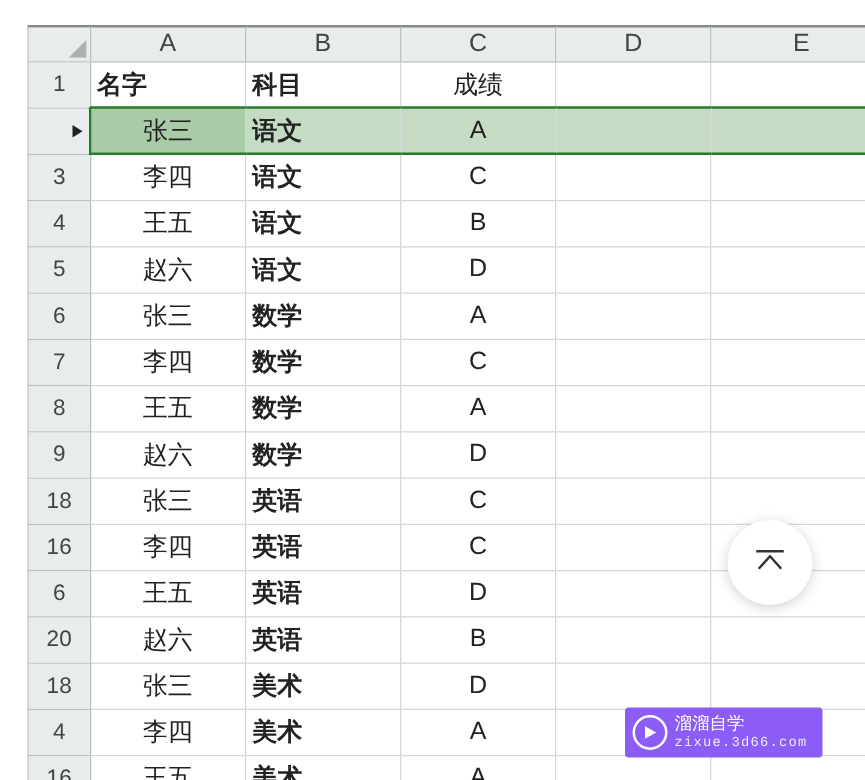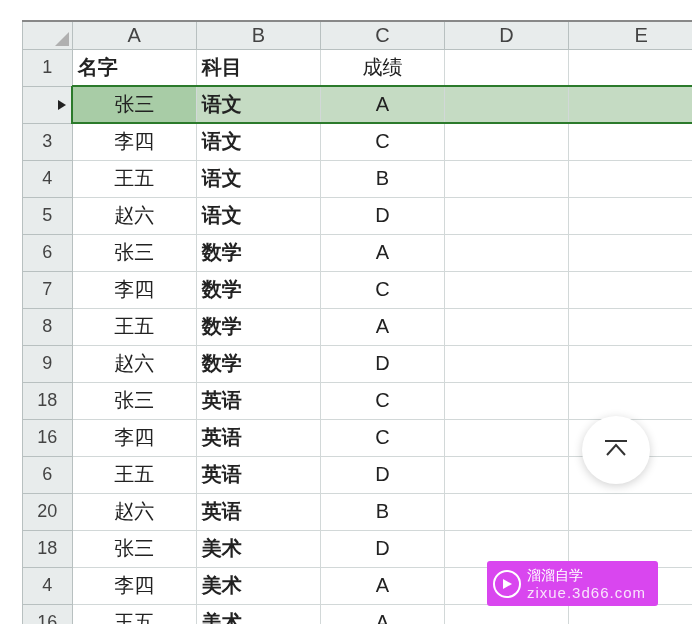--- a/index.html
+++ b/index.html
@@ -111,40 +111,40 @@
       background: #fff;
       box-shadow: 0 2px 10px rgba(0,0,0,0.18);
       display: flex;
       align-items: center;
       justify-content: center;
     }
     .watermark {
       position: absolute;
       right: 34px;
       bottom: 18px;
-      background: #d946ef;
+      background: #8b5cf6;
       color: #fff;
       font-size: 14px;
       padding: 6px 12px 4px 40px;
       border-radius: 3px;
       line-height: 1.2;
-      font-family: Liberation Sans, sans-serif;
+      font-family: Liberation Mono, monospace;
     }
     .watermark .logo {
       position: absolute;
       left: 6px; top: 50%;
       transform: translateY(-50%);
       width: 28px; height: 28px;
       border: 2px solid #fff;
       border-radius: 50%;
       display: flex;
       align-items: center;
       justify-content: center;
     }
-    .watermark .sub { font-size: 15px; opacity: .85; letter-spacing: 1px; }
+    .watermark .sub { font-size: 11px; opacity: .85; letter-spacing: 1px; }
   </style>
 </head>
 <body>
 
 <div class="spreadsheet">
   <div class="header-row">
     <div class="corner"></div>
     <div class="col-header col-A">A</div>
     <div class="col-header col-B">B</div>
     <div class="col-header col-C">C</div>

